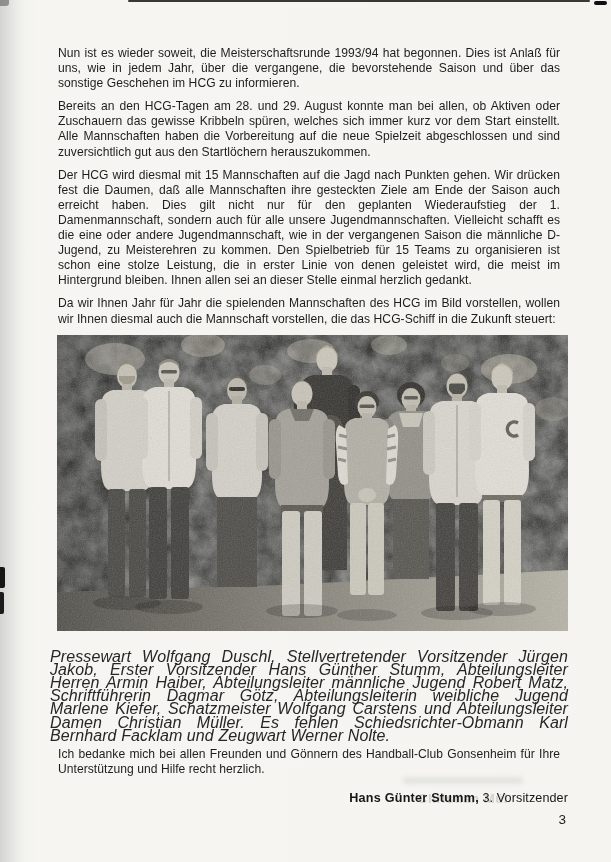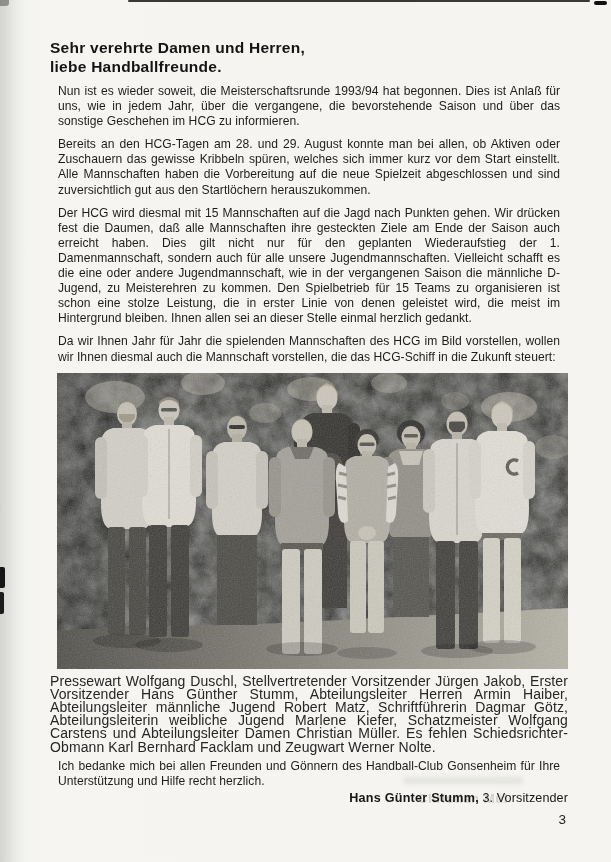--- a/index.html
+++ b/index.html
@@ -19,22 +19,22 @@
 
   .content{position:absolute;left:50px;top:38px;width:518px;}
   .title{font-size:15.5px;line-height:19px;font-weight:bold;letter-spacing:.25px;margin:0 0 7px 0;color:#141414;}
   .title span{display:block;}
   p.body{font-size:12.1px;line-height:15.1px;margin:8px;text-align:justify;letter-spacing:.04px;color:#1d1d1d;}
   p.body.gap-top{margin-top:3px;}
 
   figure{margin:4px 0 5px 0;}
   figure svg{display:block;margin-left:7px;}
   figcaption{
-    font-size:14px;line-height:13.2px;letter-spacing:.1px;
-    margin-top:6px;text-align:justify;color:#262626;
+    font-size:16px;line-height:13.2px;font-style:italic;letter-spacing:.1px;
+    margin-top:19px;text-align:justify;color:#262626;
   }
 
   .ghost{position:absolute;left:368px;top:777px;width:190px;text-align:center;pointer-events:none;}
   .ghost-smudge{height:7px;width:120px;margin:0 auto 7px auto;background:#e3e3df;filter:blur(2px);border-radius:3px;}
   .ghost-text{color:#d3d3cf;font-weight:bold;font-size:13px;letter-spacing:.6px;filter:blur(.6px);}
 
   .signature{position:absolute;right:43px;top:791px;font-size:12.6px;letter-spacing:.1px;color:#161616;}
   .signature strong{letter-spacing:.25px;margin-left:44px;}
   .page-number{position:absolute;right:45px;top:812px;font-size:13.5px;color:#222;}
 </style>
@@ -43,24 +43,20 @@
 
 <div class="page">
 
   <div class="top-line"></div>
   <div class="top-right-dot"></div>
   <div class="top-left-mark"></div>
   <div class="left-mark-1"></div>
   <div class="left-mark-2"></div>
 
   <div class="content">
-    <h1 class="title">
-      <span>Sehr verehrte Damen und Herren,</span>
-      <span>liebe Handballfreunde.</span>
-    </h1>
 
     <p class="body">Nun ist es wieder soweit, die Meisterschaftsrunde 1993/94 hat begonnen. Dies ist Anlaß für uns, wie in jedem Jahr, über die vergangene, die bevorstehende Saison und über das sonstige Geschehen im HCG zu informieren.</p>
     <p class="body">Bereits an den HCG-Tagen am 28. und 29. August konnte man bei allen, ob Aktiven oder Zuschauern das gewisse Kribbeln spüren, welches sich immer kurz vor dem Start einstellt. Alle Mannschaften haben die Vorbereitung auf die neue Spielzeit abgeschlossen und sind zuversichtlich gut aus den Startlöchern herauszukommen.</p>
     <p class="body">Der HCG wird diesmal mit 15 Mannschaften auf die Jagd nach Punkten gehen. Wir drücken fest die Daumen, daß alle Mannschaften ihre gesteckten Ziele am Ende der Saison auch erreicht haben. Dies gilt nicht nur für den geplanten Wiederaufstieg der 1. Damenmannschaft, sondern auch für alle unsere Jugendmannschaften. Vielleicht schafft es die eine oder andere Jugendmannschaft, wie in der vergangenen Saison die männliche D-Jugend, zu Meisterehren zu kommen. Den Spielbetrieb für 15 Teams zu organisieren ist schon eine stolze Leistung, die in erster Linie von denen geleistet wird, die meist im Hintergrund bleiben. Ihnen allen sei an dieser Stelle einmal herzlich gedankt.</p>
     <p class="body">Da wir Ihnen Jahr für Jahr die spielenden Mannschaften des HCG im Bild vorstellen, wollen wir Ihnen diesmal auch die Mannschaft vorstellen, die das HCG-Schiff in die Zukunft steuert:</p>
 
     <figure>
       <svg width="511" height="296" viewBox="0 0 511 296" role="img">
         <defs>
           <linearGradient id="grassGrad" x1="0" y1="0" x2="1" y2="0">

